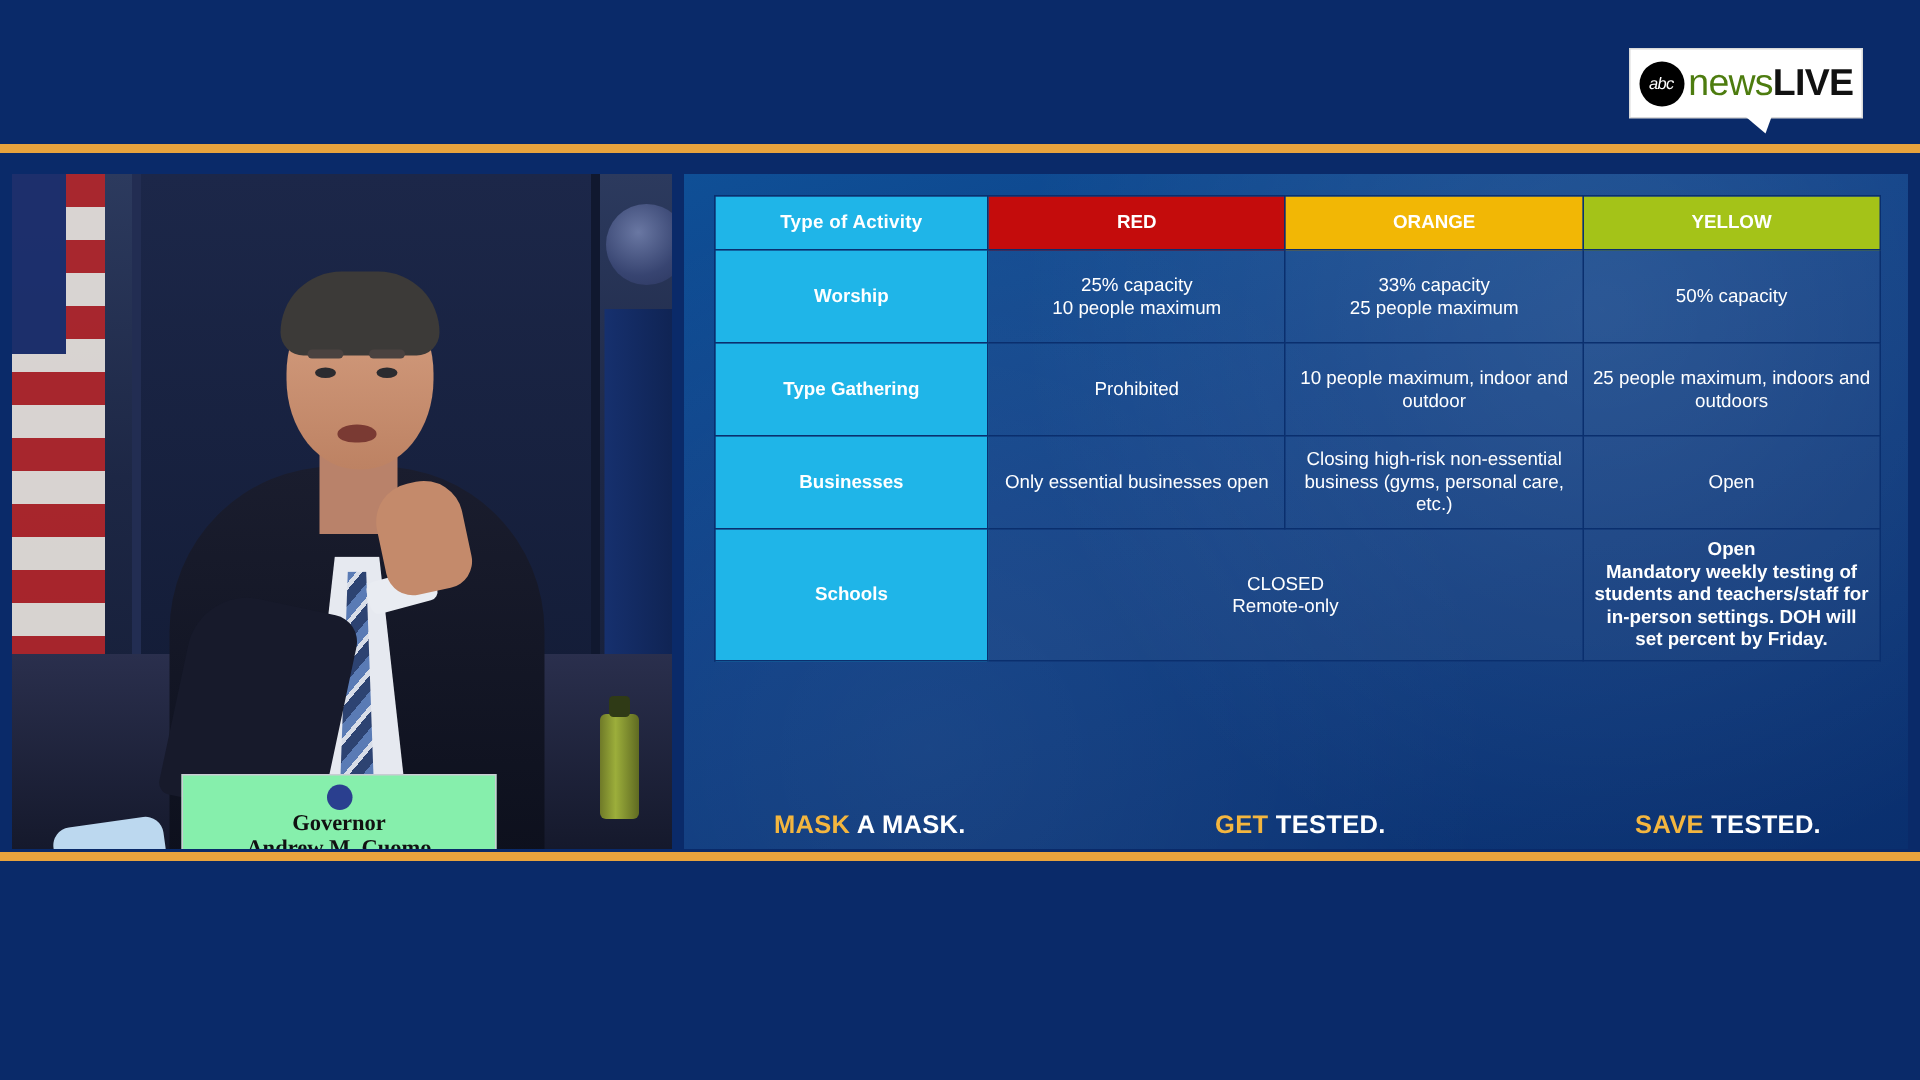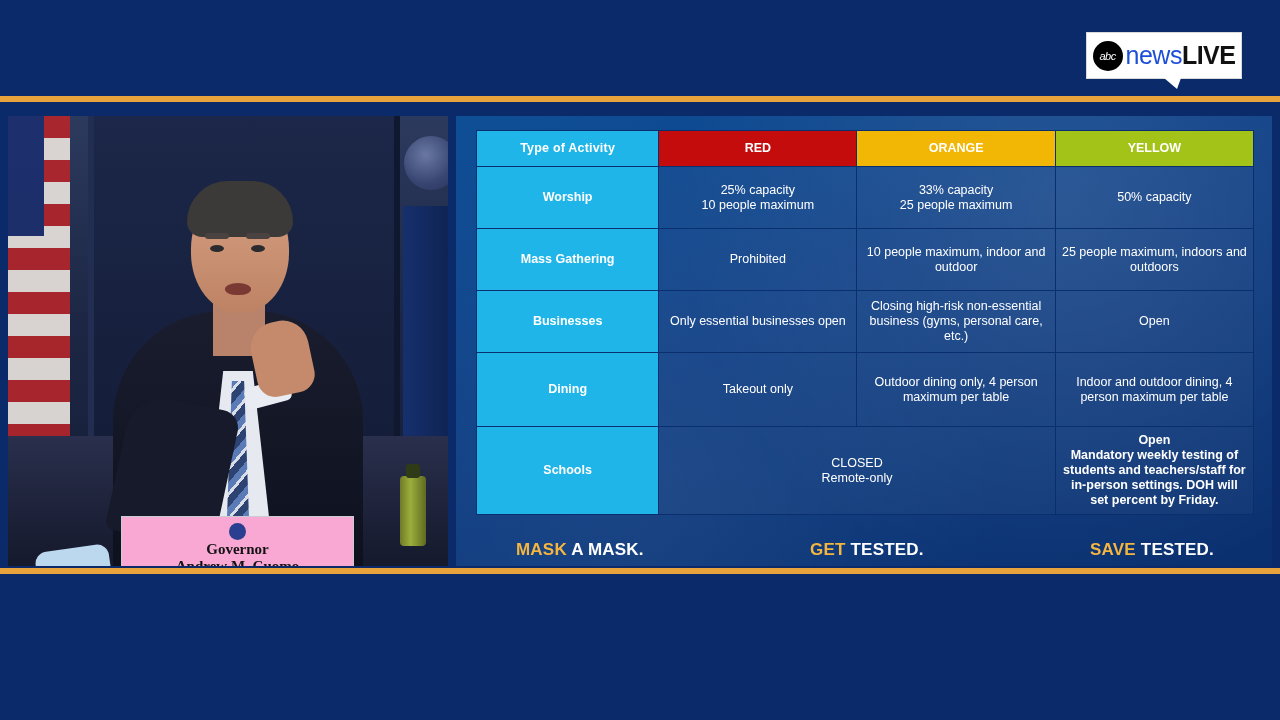--- a/index.html
+++ b/index.html
@@ -47,21 +47,21 @@
     font-size: 11px;
     font-style: italic;
     letter-spacing: -0.5px;
     display: flex;
     align-items: center;
     justify-content: center;
     margin-right: 3px;
     font-family: "Liberation Sans", sans-serif;
   }
   .logo-box .news {
-    color: #1d4ed8;
+    color: #4d7c0f;
     font-size: 25px;
     font-weight: 400;
     letter-spacing: -0.5px;
   }
   .logo-box .live {
     color: #111;
     font-size: 25px;
     font-weight: bold;
     letter-spacing: -0.5px;
   }
@@ -240,22 +240,22 @@
     position: absolute;
     left: 132px; top: 212px;
     width: 46px; height: 22px;
     background: #e9ecf2;
     border-radius: 6px;
     transform: rotate(-15deg);
   }
   .nameplate {
     position: absolute;
     left: 113px; top: 400px;
-    width: 233px; height: 60px;
-    background: #f9a8d4;
+    width: 210px; height: 60px;
+    background: #86efac;
     border: 1px solid #c9ccd3;
     text-align: center;
     color: #111;
     padding-top: 6px;
     box-sizing: border-box;
   }
   .nameplate .np-seal {
     width: 17px; height: 17px;
     border-radius: 50%;
     background: #2a3f8f;
@@ -472,36 +472,30 @@
           </tr>
         </thead>
         <tbody>
           <tr class="r-worship">
             <td class="activity">Worship</td>
             <td class="cell">25% capacity<br>10 people maximum</td>
             <td class="cell">33% capacity<br>25 people maximum</td>
             <td class="cell">50% capacity</td>
           </tr>
           <tr class="r-mass">
-            <td class="activity">Mass Gathering</td>
+            <td class="activity">Type Gathering</td>
             <td class="cell">Prohibited</td>
             <td class="cell">10 people maximum, indoor and outdoor</td>
             <td class="cell">25 people maximum, indoors and outdoors</td>
           </tr>
           <tr class="r-biz">
             <td class="activity">Businesses</td>
             <td class="cell">Only essential businesses open</td>
             <td class="cell">Closing high-risk non-essential business (gyms, personal care,  etc.)</td>
             <td class="cell">Open</td>
-          </tr>
-          <tr class="r-dining">
-            <td class="activity">Dining</td>
-            <td class="cell">Takeout only</td>
-            <td class="cell">Outdoor dining only, 4 person maximum per table</td>
-            <td class="cell">Indoor and outdoor dining, 4 person maximum per table</td>
           </tr>
           <tr class="r-schools">
             <td class="activity">Schools</td>
             <td class="cell schools-span" colspan="2">CLOSED<br>Remote-only</td>
             <td class="cell schools-yellow">Open<br>Mandatory weekly testing of students and teachers/staff for in-person settings. DOH will set percent by Friday.</td>
           </tr>
         </tbody>
       </table>
 
       <div class="slogans">

